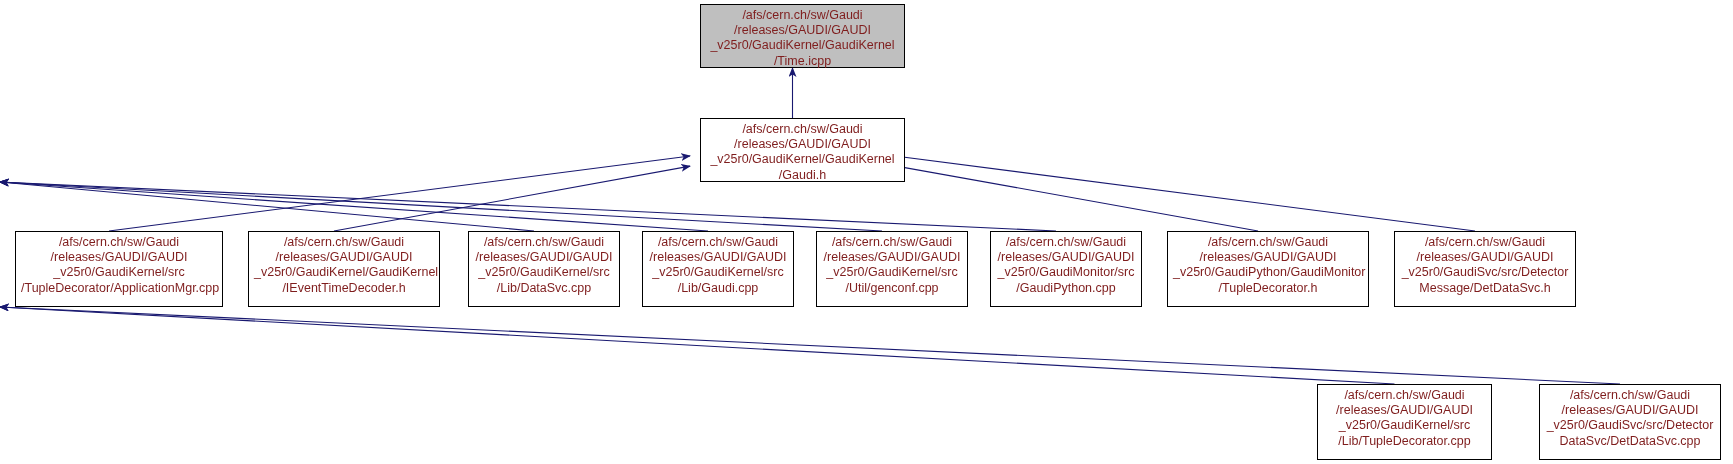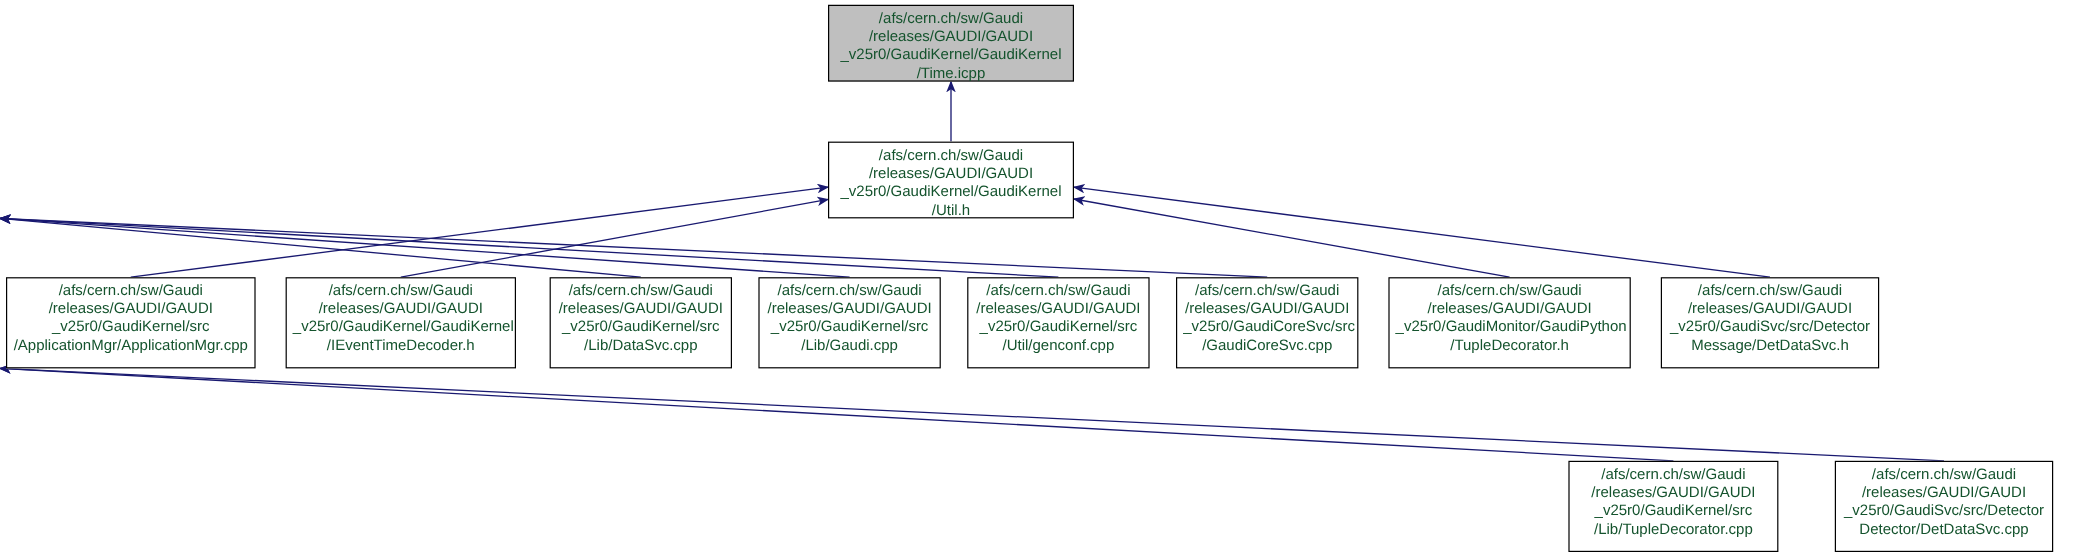--- a/index.html
+++ b/index.html
@@ -25,26 +25,27 @@
     height: 464px;
     pointer-events: none;
   }
   .node {
     position: absolute;
     box-sizing: border-box;
     border: 1px solid #000000;
     background: #ffffff;
     font-size: 12.5px;
     line-height: 15.2px;
-    color: #14532d;
+    color: #7f1d1d;
     text-align: center;
     padding: 3px 5px 3px 5px;
     white-space: pre;
     z-index: 2;
     font-family: "Liberation Sans", sans-serif;
+    margin-left: 10px;
   }
   .node.root {
     background: #bfbfbf;
   }
   .node .ln {
     display: block;
   }
   
   .node .ln {
     text-align: center;
@@ -66,24 +67,24 @@
       <line x1="534" y1="231" x2="NaN" y2="182" stroke="#191970" stroke-width="1.1" marker-end="url(#arrowhead)"></line>
       <line x1="708" y1="231" x2="NaN" y2="182" stroke="#191970" stroke-width="1.1" marker-end="url(#arrowhead)"></line>
       <line x1="882" y1="231" x2="NaN" y2="182" stroke="#191970" stroke-width="1.1" marker-end="url(#arrowhead)"></line>
       <line x1="1056" y1="231" x2="NaN" y2="182" stroke="#191970" stroke-width="1.1" marker-end="url(#arrowhead)"></line>
       <line x1="1258" y1="231" x2="895" y2="165.8409090909091" stroke="#191970" stroke-width="1.1" marker-end="url(#arrowhead)"></line>
       <line x1="1475" y1="231" x2="895" y2="155.97727272727272" stroke="#191970" stroke-width="1.1" marker-end="url(#arrowhead)"></line>
       <line x1="1394.5" y1="384" x2="NaN" y2="307" stroke="#191970" stroke-width="1.1" marker-end="url(#arrowhead)"></line>
       <line x1="1620" y1="384" x2="NaN" y2="307" stroke="#191970" stroke-width="1.1" marker-end="url(#arrowhead)"></line>
     </svg>
 <div class="node root" style="left: 690px; top: 4px; width: 205px; height: 64px;"><span class="ln">/afs/cern.ch/sw/Gaudi</span><span class="ln">/releases/GAUDI/GAUDI</span><span class="ln">_v25r0/GaudiKernel/GaudiKernel</span><span class="ln">/Time.icpp</span></div>
-    <div class="node" style="left: 690px; top: 118px; width: 205px; height: 64px;"><span class="ln">/afs/cern.ch/sw/Gaudi</span><span class="ln">/releases/GAUDI/GAUDI</span><span class="ln">_v25r0/GaudiKernel/GaudiKernel</span><span class="ln">/Util.h</span></div>
-    <div class="node" style="left: 5px; top: 231px; width: 208px; height: 76px;"><span class="ln">/afs/cern.ch/sw/Gaudi</span><span class="ln">/releases/GAUDI/GAUDI</span><span class="ln">_v25r0/GaudiKernel/src</span><span class="ln">/ApplicationMgr/ApplicationMgr.cpp</span></div>
+    <div class="node" style="left: 690px; top: 118px; width: 205px; height: 64px;"><span class="ln">/afs/cern.ch/sw/Gaudi</span><span class="ln">/releases/GAUDI/GAUDI</span><span class="ln">_v25r0/GaudiKernel/GaudiKernel</span><span class="ln">/Gaudi.h</span></div>
+    <div class="node" style="left: 5px; top: 231px; width: 208px; height: 76px;"><span class="ln">/afs/cern.ch/sw/Gaudi</span><span class="ln">/releases/GAUDI/GAUDI</span><span class="ln">_v25r0/GaudiKernel/src</span><span class="ln">/TupleDecorator/ApplicationMgr.cpp</span></div>
     <div class="node" style="left: 238px; top: 231px; width: 192px; height: 76px;"><span class="ln">/afs/cern.ch/sw/Gaudi</span><span class="ln">/releases/GAUDI/GAUDI</span><span class="ln">_v25r0/GaudiKernel/GaudiKernel</span><span class="ln">/IEventTimeDecoder.h</span></div>
     <div class="node" style="left: 458px; top: 231px; width: 152px; height: 76px;"><span class="ln">/afs/cern.ch/sw/Gaudi</span><span class="ln">/releases/GAUDI/GAUDI</span><span class="ln">_v25r0/GaudiKernel/src</span><span class="ln">/Lib/DataSvc.cpp</span></div>
     <div class="node" style="left: 632px; top: 231px; width: 152px; height: 76px;"><span class="ln">/afs/cern.ch/sw/Gaudi</span><span class="ln">/releases/GAUDI/GAUDI</span><span class="ln">_v25r0/GaudiKernel/src</span><span class="ln">/Lib/Gaudi.cpp</span></div>
     <div class="node" style="left: 806px; top: 231px; width: 152px; height: 76px;"><span class="ln">/afs/cern.ch/sw/Gaudi</span><span class="ln">/releases/GAUDI/GAUDI</span><span class="ln">_v25r0/GaudiKernel/src</span><span class="ln">/Util/genconf.cpp</span></div>
-    <div class="node" style="left: 980px; top: 231px; width: 152px; height: 76px;"><span class="ln">/afs/cern.ch/sw/Gaudi</span><span class="ln">/releases/GAUDI/GAUDI</span><span class="ln">_v25r0/GaudiCoreSvc/src</span><span class="ln">/GaudiCoreSvc.cpp</span></div>
-    <div class="node" style="left: 1157px; top: 231px; width: 202px; height: 76px;"><span class="ln">/afs/cern.ch/sw/Gaudi</span><span class="ln">/releases/GAUDI/GAUDI</span><span class="ln">_v25r0/GaudiMonitor/GaudiPython</span><span class="ln">/TupleDecorator.h</span></div>
+    <div class="node" style="left: 980px; top: 231px; width: 152px; height: 76px;"><span class="ln">/afs/cern.ch/sw/Gaudi</span><span class="ln">/releases/GAUDI/GAUDI</span><span class="ln">_v25r0/GaudiMonitor/src</span><span class="ln">/GaudiPython.cpp</span></div>
+    <div class="node" style="left: 1157px; top: 231px; width: 202px; height: 76px;"><span class="ln">/afs/cern.ch/sw/Gaudi</span><span class="ln">/releases/GAUDI/GAUDI</span><span class="ln">_v25r0/GaudiPython/GaudiMonitor</span><span class="ln">/TupleDecorator.h</span></div>
     <div class="node" style="left: 1384px; top: 231px; width: 182px; height: 76px;"><span class="ln">/afs/cern.ch/sw/Gaudi</span><span class="ln">/releases/GAUDI/GAUDI</span><span class="ln">_v25r0/GaudiSvc/src/Detector</span><span class="ln">Message/DetDataSvc.h</span></div>
     <div class="node" style="left: 1307px; top: 384px; width: 175px; height: 76px;"><span class="ln">/afs/cern.ch/sw/Gaudi</span><span class="ln">/releases/GAUDI/GAUDI</span><span class="ln">_v25r0/GaudiKernel/src</span><span class="ln">/Lib/TupleDecorator.cpp</span></div>
-    <div class="node" style="left: 1529px; top: 384px; width: 182px; height: 76px;"><span class="ln">/afs/cern.ch/sw/Gaudi</span><span class="ln">/releases/GAUDI/GAUDI</span><span class="ln">_v25r0/GaudiSvc/src/Detector</span><span class="ln">Detector/DetDataSvc.cpp</span></div>
+    <div class="node" style="left: 1529px; top: 384px; width: 182px; height: 76px;"><span class="ln">/afs/cern.ch/sw/Gaudi</span><span class="ln">/releases/GAUDI/GAUDI</span><span class="ln">_v25r0/GaudiSvc/src/Detector</span><span class="ln">DataSvc/DetDataSvc.cpp</span></div>
   </div>
 
 </body></html>

